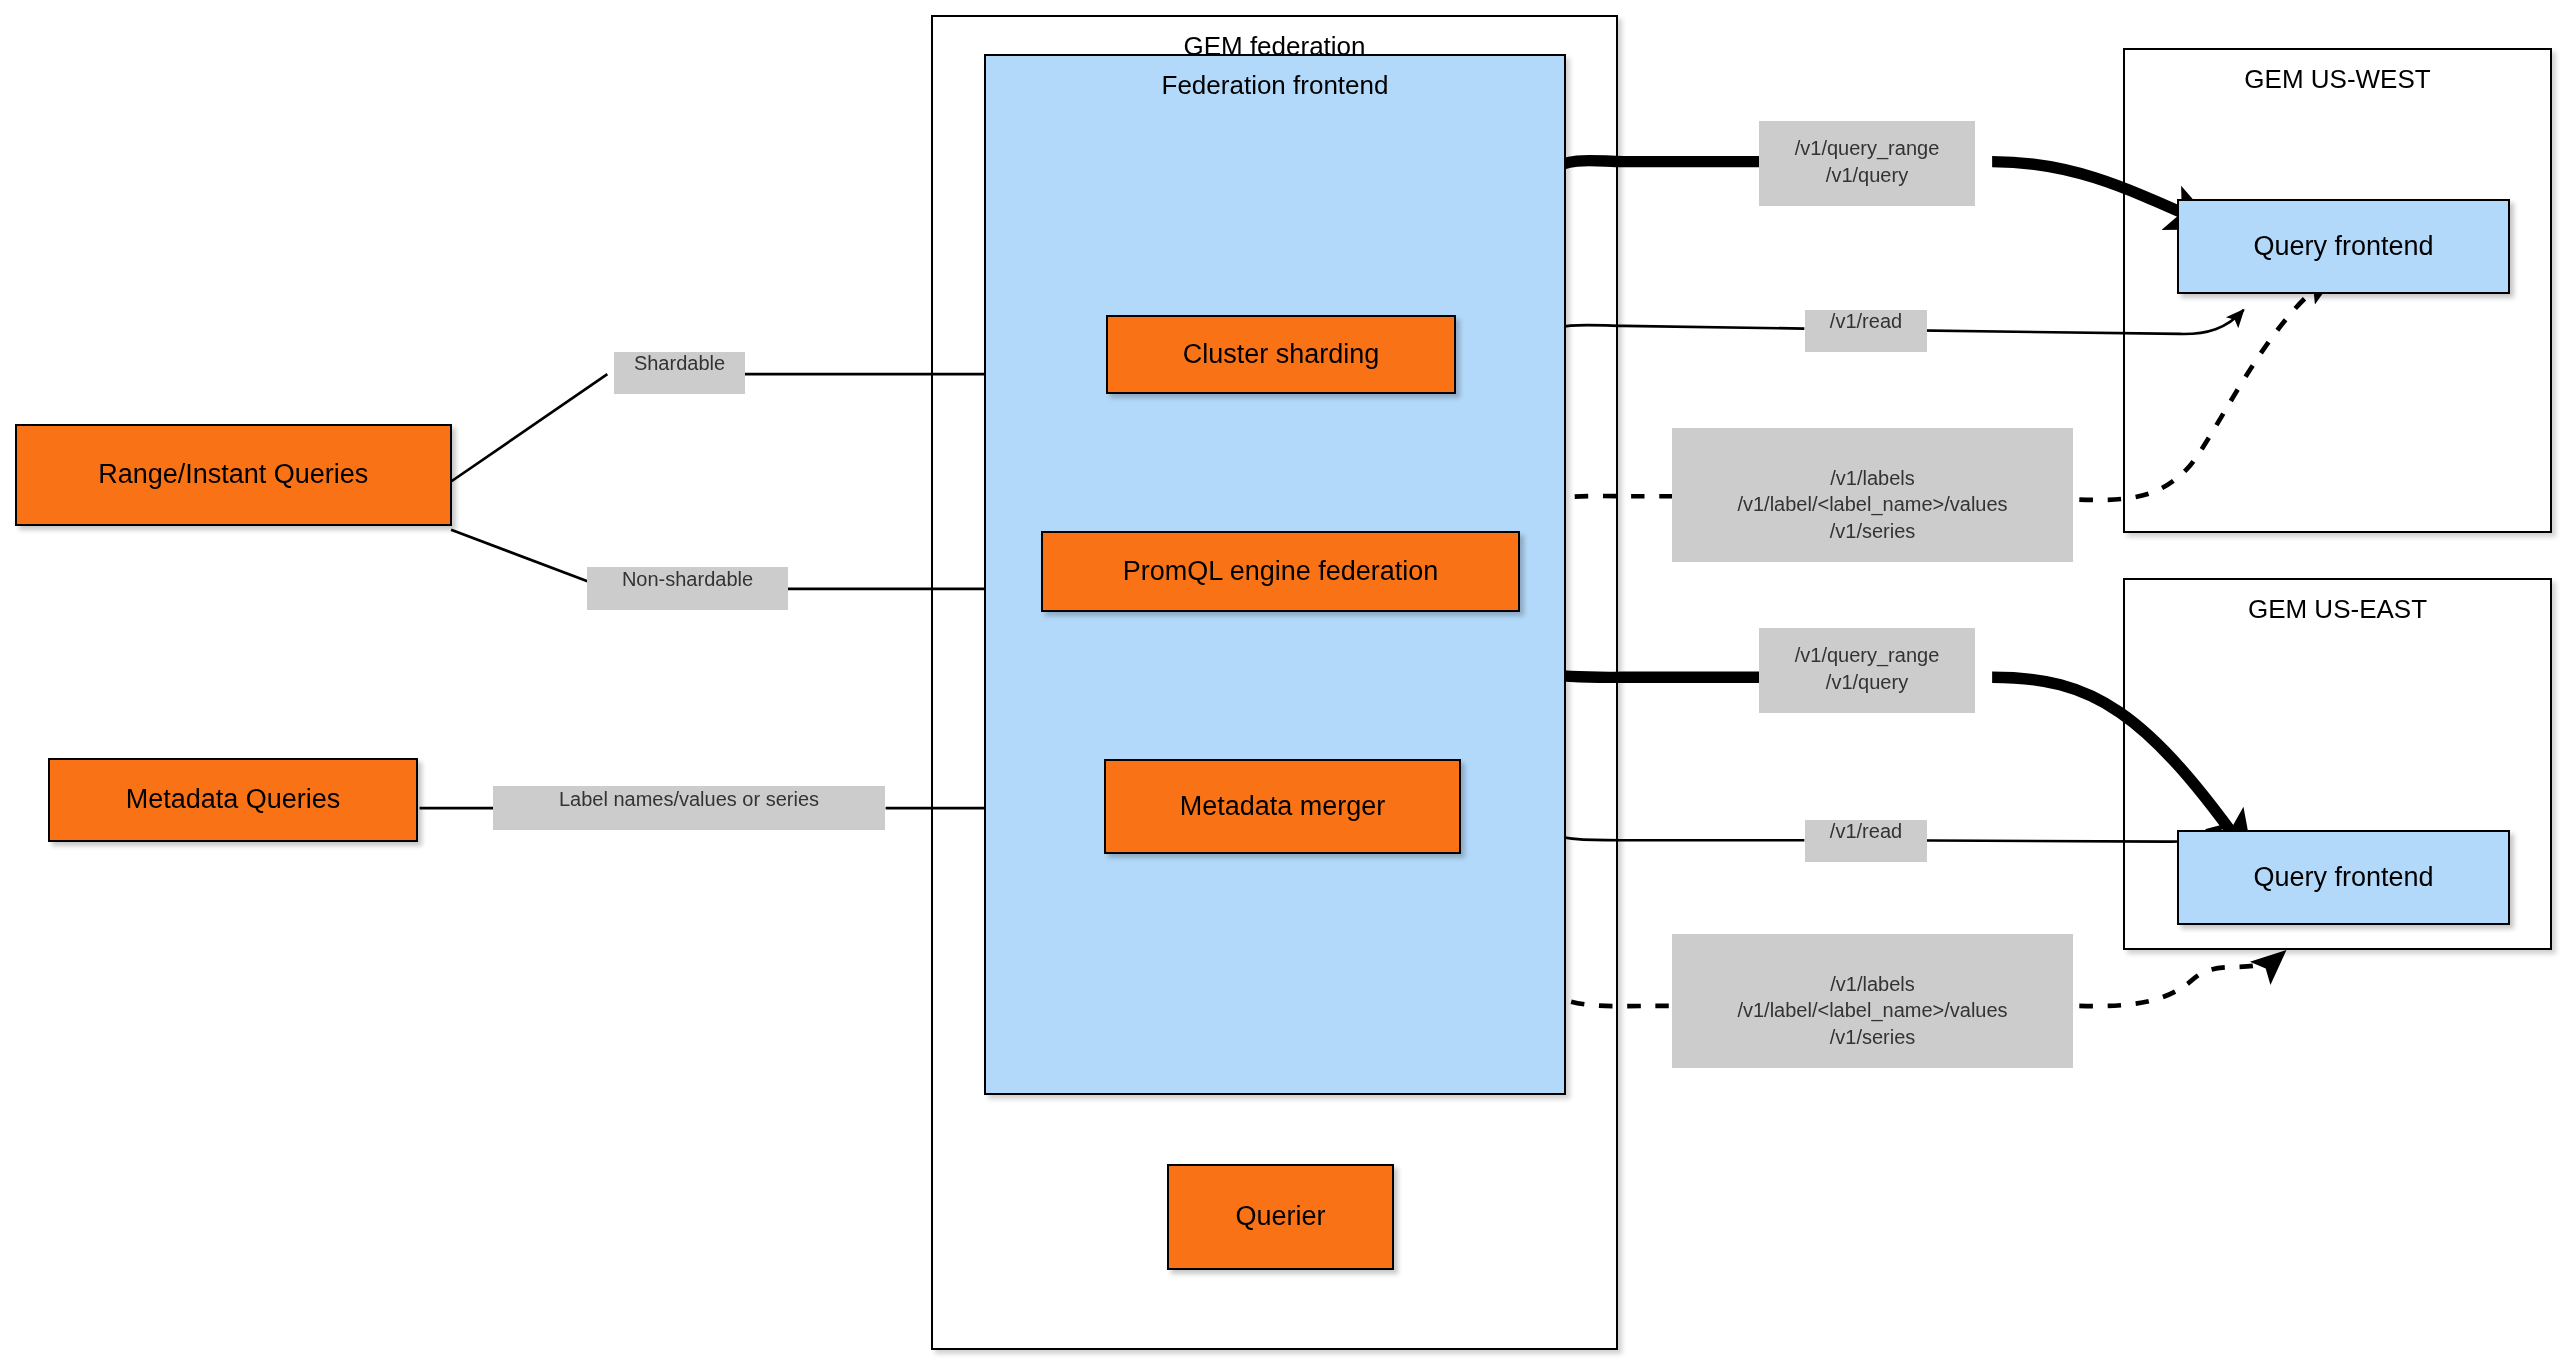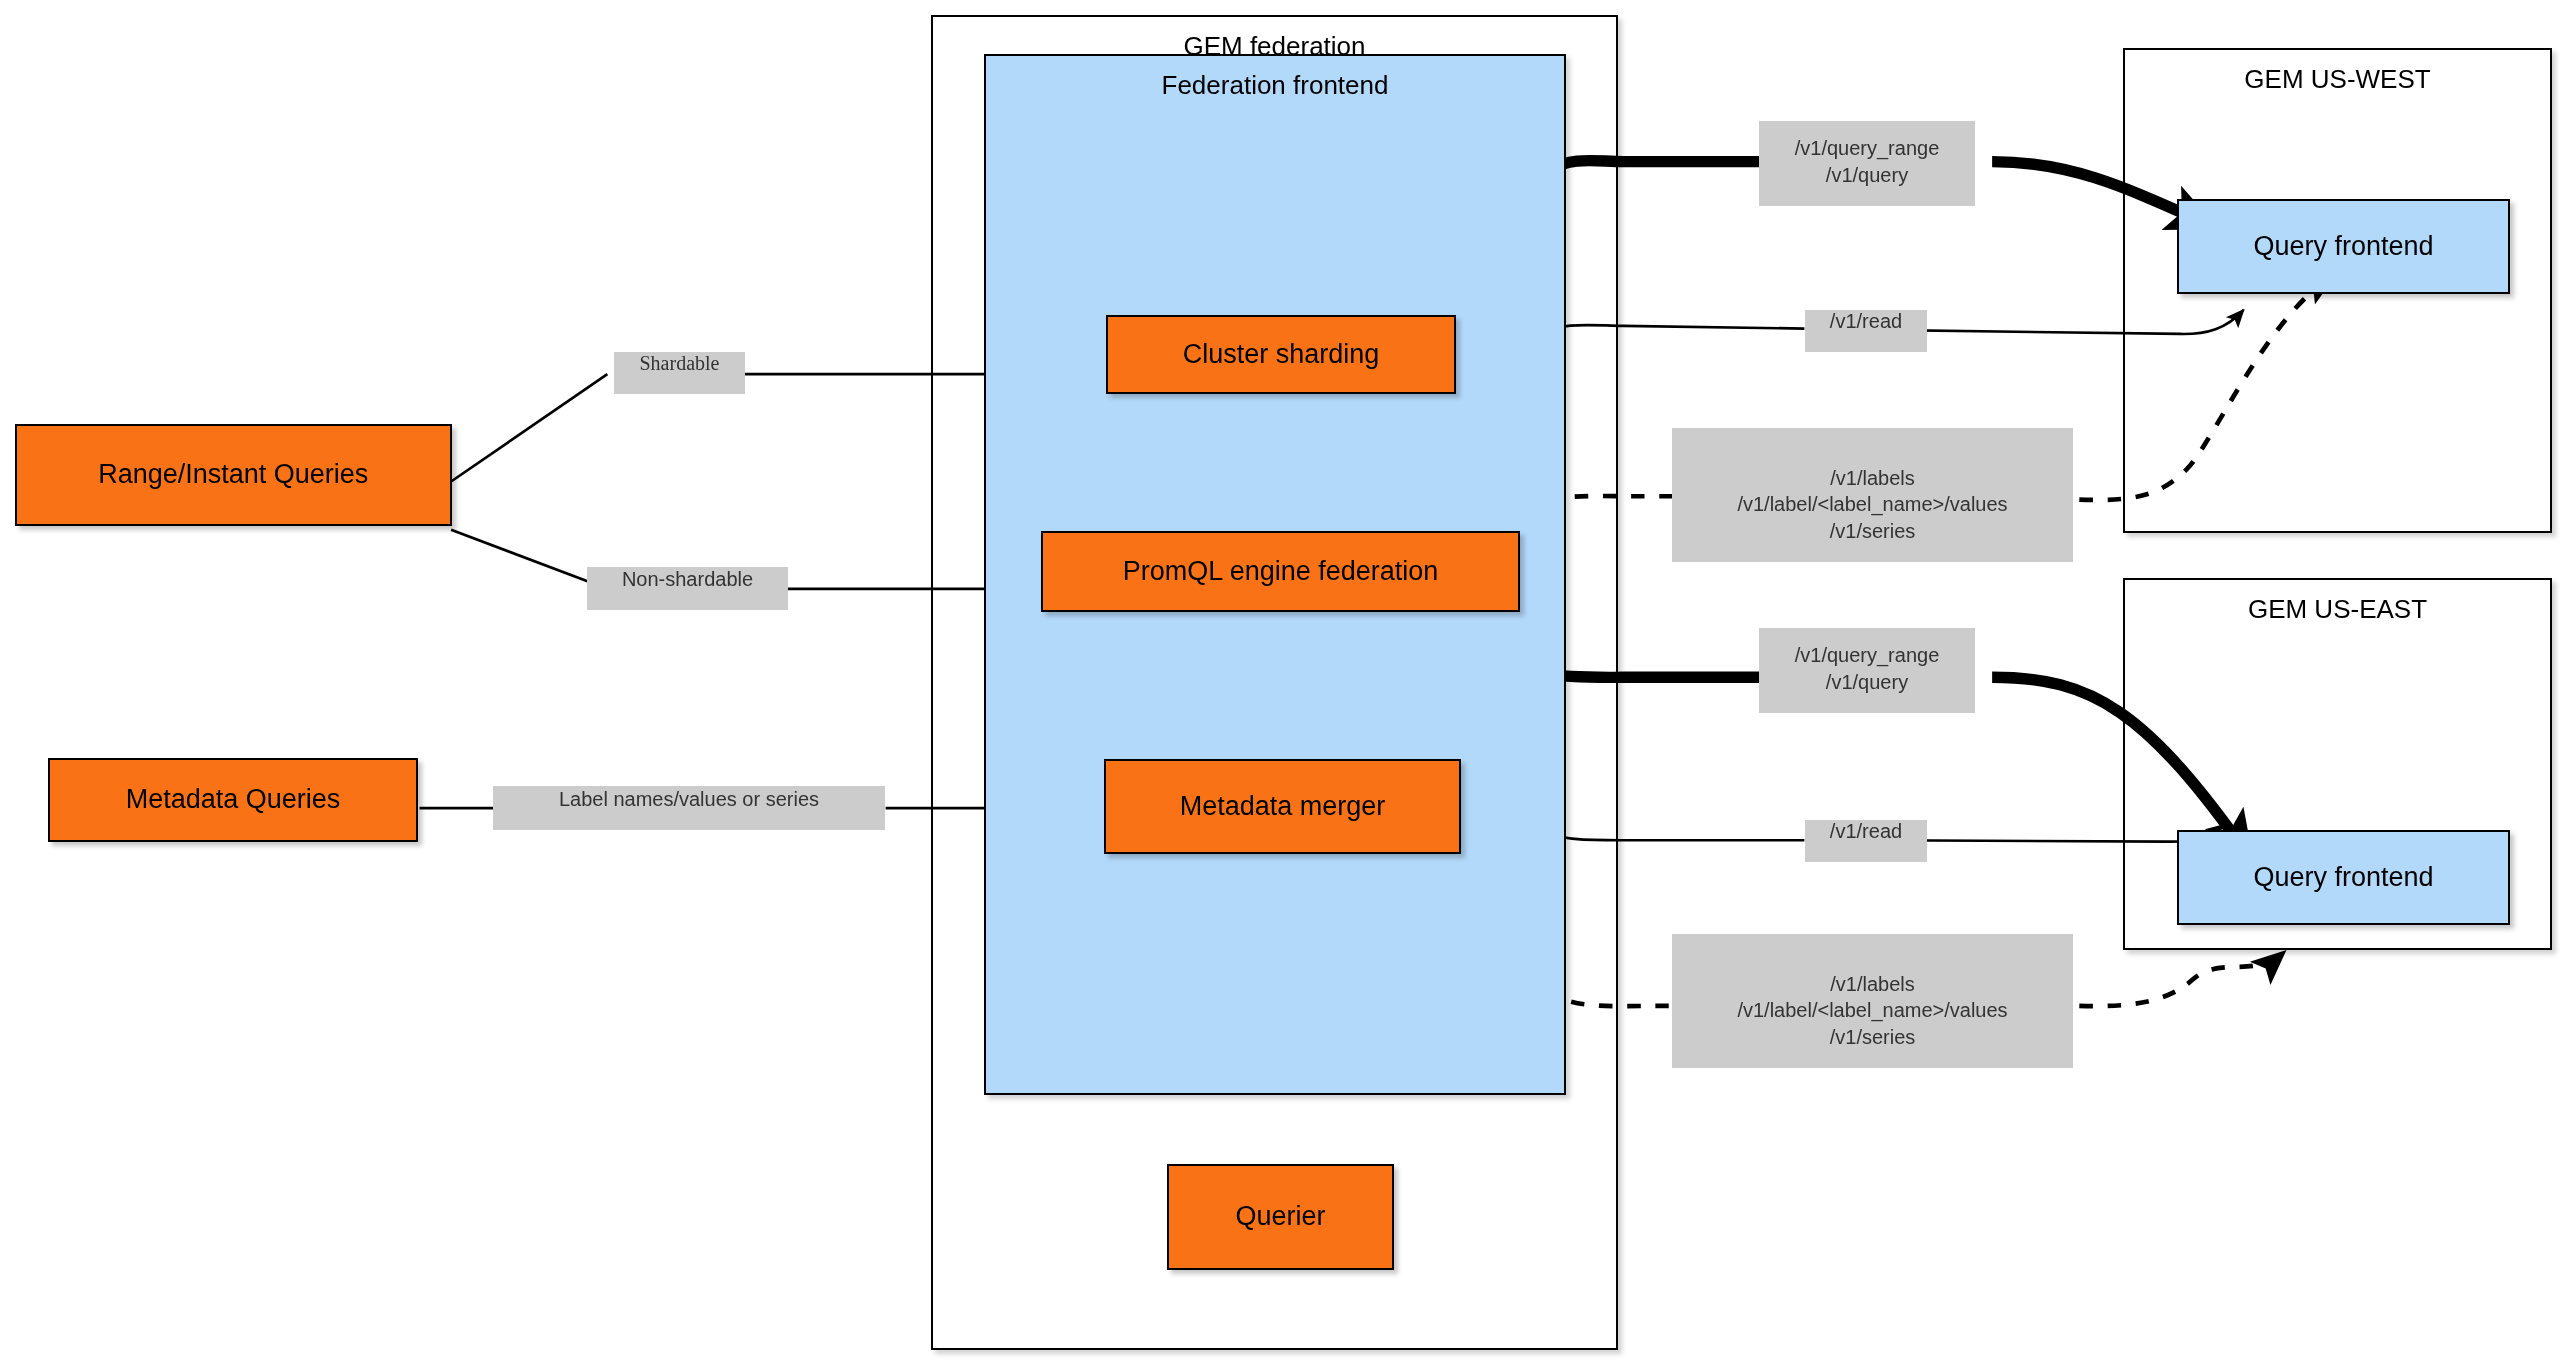--- a/index.html
+++ b/index.html
@@ -125,21 +125,21 @@
   </svg>
 
   <div class="node plain-white" style="left:14.8px; top:424px; width:437px; height:102px;">
     <span>Range/Instant Queries</span>
   </div>
 
   <div class="node plain-white" style="left:48px; top:758px; width:370px; height:84px;">
     <span>Metadata Queries</span>
   </div>
 
-  <div class="edge-label" style="left:614px; top:352px; width:131px; height:42px;font-family:Liberation Serif, serif;">
+  <div class="edge-label" style="left:614px; top:352px; width:131px; height:42px;">
     <span>Shardable</span>
   </div>
 
   <div class="edge-label" style="left:587px; top:567px; width:201px; height:43px;">
     <span>Non-shardable</span>
   </div>
 
   <div class="edge-label" style="left:493px; top:786px; width:392px; height:44px;">
     <span>Label names/values or series</span>
   </div>

